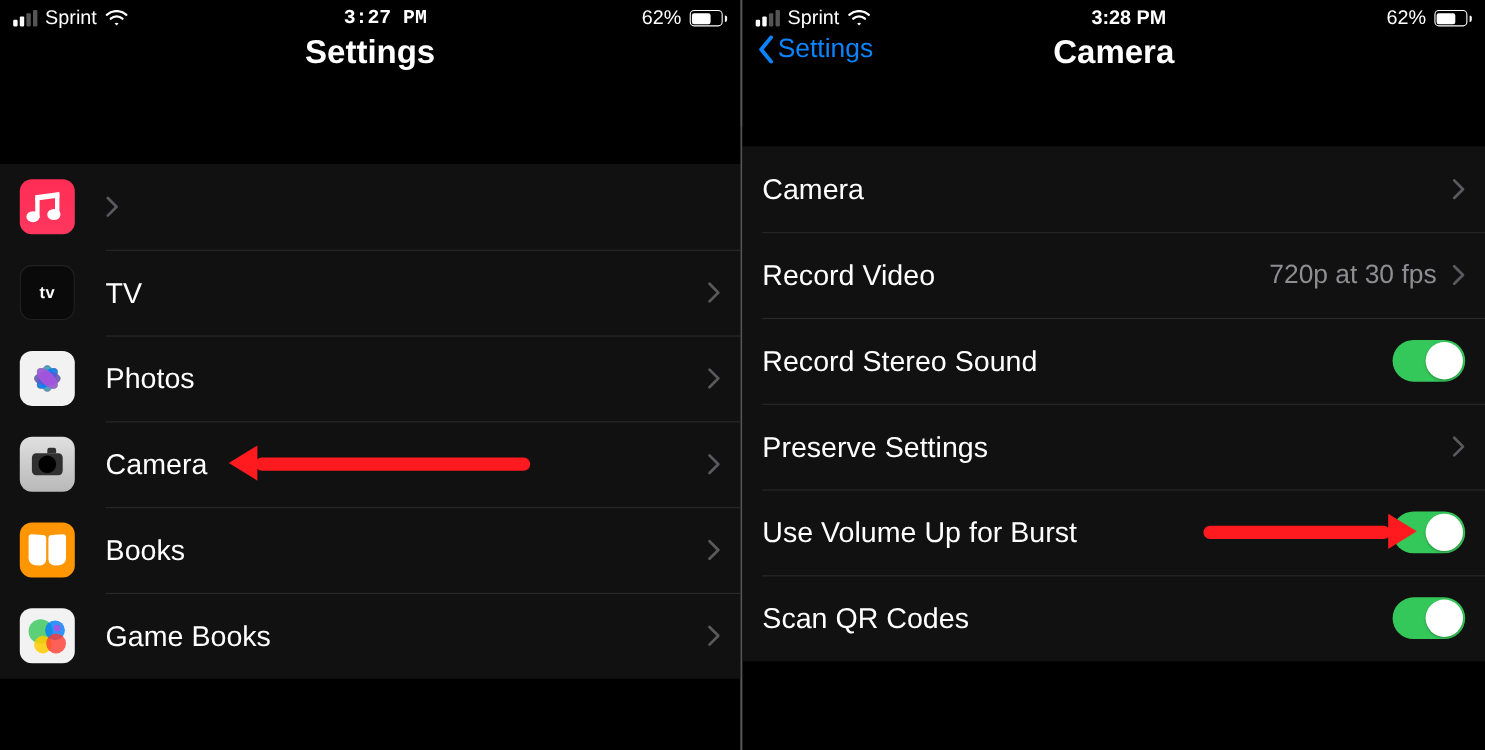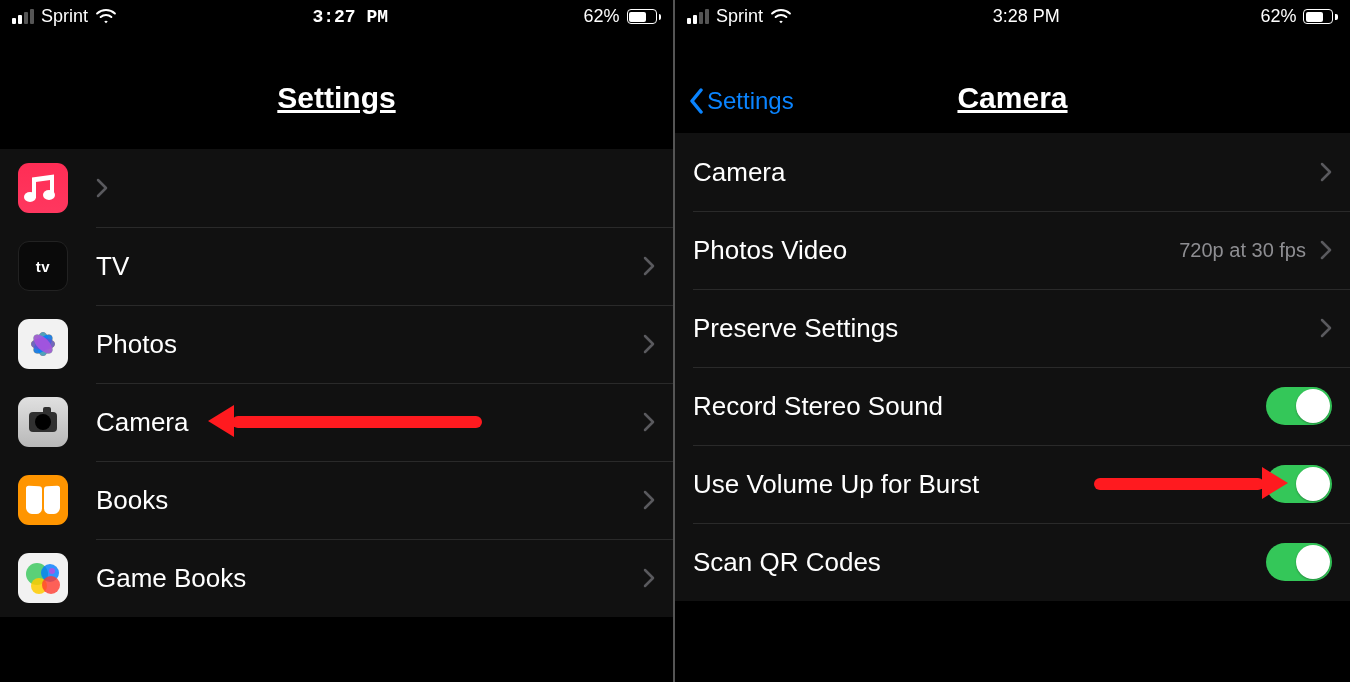--- a/index.html
+++ b/index.html
@@ -51,25 +51,24 @@
   .battery-body {
     width: 30px; height: 15px; border: 1.5px solid #fff; border-radius: 4px; position: relative;
   }
   .battery-fill {
     position: absolute; left: 1.5px; top: 1.5px; bottom: 1.5px;
     width: 60%; background: #fff; border-radius: 2px;
   }
   .battery-cap { width: 2.5px; height: 6px; background: #fff; border-radius: 0 2px 2px 0; }
   
   .nav {
-    display: flex; align-items: flex-end; justify-content: center;
+    display: flex; align-items: flex-start; justify-content: center;
     height: 84px;
     position: relative;
     border-bottom: 0;
-    text-decoration: underline;
   }
   .nav h1 {
     font-size: 30px; font-weight: 700; color: #fff;
   }
   .nav .back {
     position: absolute;
     left: 14px;
     display: flex;
     align-items: center;
     color: #0a84ff;
@@ -97,21 +96,21 @@
   .left .row + .row::before { left: 96px; }
   .right .row + .row::before { left: 18px; }
   .app-icon {
     width: 50px; height: 50px; border-radius: 11px;
     display: flex; align-items: center; justify-content: center;
     margin-right: 28px;
     flex-shrink: 0;
     font-size: 24px;
   }
   .row-label { font-size: 26px; font-weight: 400; color: #fff; flex: 1; }
-  .row-value { font-size: 20px; color: #8e8e92; margin-right: 14px; }
+  .row-value { font-size: 24px; color: #8e8e92; margin-right: 14px; }
   .chevron {
     width: 12px; height: 20px; flex-shrink:0;
   }
   .chevron polyline{ fill:none; stroke:#5a5a5e; stroke-width:2.5; stroke-linecap:round; stroke-linejoin:round;}
   
   .switch {
     width: 66px; height: 38px; border-radius: 19px; position: relative;
     background:#34c759;
   }
   .switch .knob {
@@ -291,21 +290,21 @@
           <span></span>
           <span></span>
       </div>
       <span>Sprint</span>
       <svg class="wifi-svg" viewBox="0 0 24 18">
         <path d="M12 16 L14 14 A3 3 0 0 0 10 14 Z" fill="#fff"></path>
         <path d="M6 9 A9 9 0 0 1 18 9" fill="none" stroke="#fff" stroke-width="2.3" stroke-linecap="round"></path>
         <path d="M2 5 A15 15 0 0 1 22 5" fill="none" stroke="#fff" stroke-width="2.3" stroke-linecap="round"></path>
       </svg>
     </div>
-    <span style="font-weight:400;">3:28 PM</span>
+    <span style="font-weight:700;">3:28 PM</span>
     <div class="status-right">
       <span>62%</span>
       <div class="battery">
         <div class="battery-body">
             <div class="battery-fill" style="width:62%"></div>
           </div>
         <div class="battery-cap"></div>
       </div>
     </div>
   </div>
@@ -325,40 +324,40 @@
   <div class="list">
 
     <div class="row">
       <span class="row-label">Camera</span>
       <svg class="chevron" viewBox="0 0 12 20">
           <polyline points="2,2 10,10 2,18"></polyline>
         </svg>
     </div>
 
     <div class="row">
-      <span class="row-label">Photos Video</span>
+      <span class="row-label">Record Video</span>
       <span class="row-value">720p at 30 fps</span>
       <svg class="chevron" viewBox="0 0 12 20">
           <polyline points="2,2 10,10 2,18"></polyline>
         </svg>
     </div>
 
-
-    <div class="row">
-      <span class="row-label">Preserve Settings</span>
-      <svg class="chevron" viewBox="0 0 12 20">
-          <polyline points="2,2 10,10 2,18"></polyline>
-        </svg>
-    </div>
 
     <div class="row">
       <span class="row-label">Record Stereo Sound</span>
       <div class="switch">
           <div class="knob"></div>
         </div>
+    </div>
+
+    <div class="row">
+      <span class="row-label">Preserve Settings</span>
+      <svg class="chevron" viewBox="0 0 12 20">
+          <polyline points="2,2 10,10 2,18"></polyline>
+        </svg>
     </div>
 
     <div class="row" style="position:relative;align-items:center;">
       <span class="row-label">Use Volume Up for Burst</span>
       <div class="switch">
           <div class="knob"></div>
         </div>
 
       <div class="arrow" style="right:86px;top:50%;transform:translateY(-50%);width:170px;">
         <div class="arrow-body" style="width:170px;"></div>

